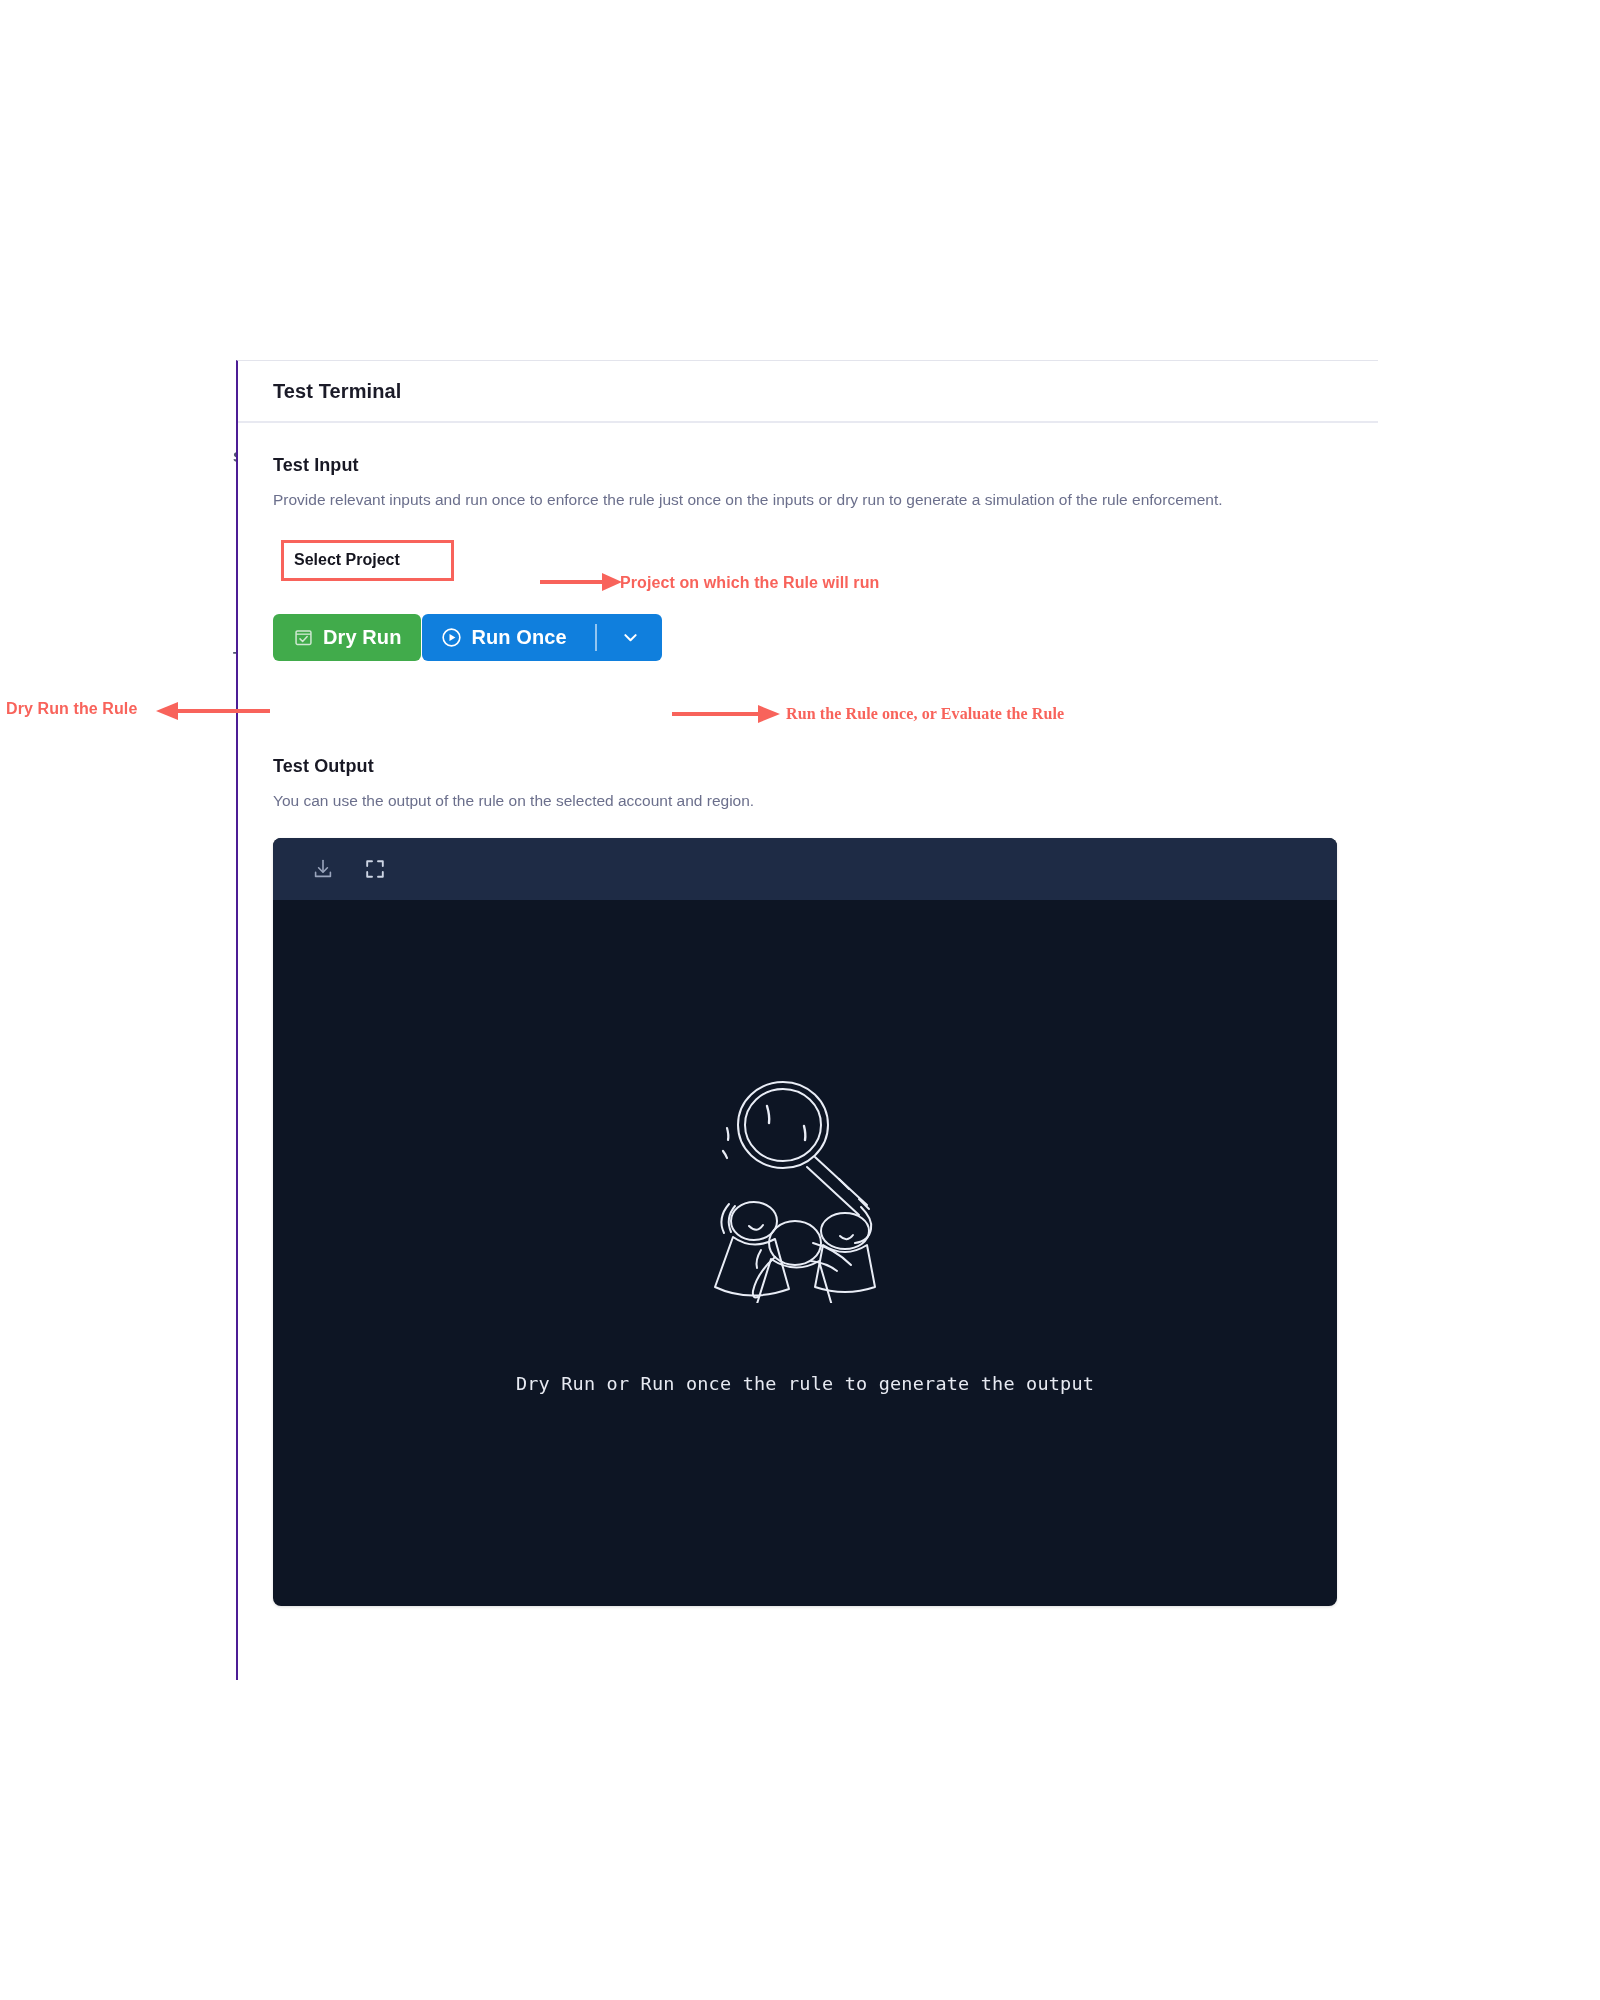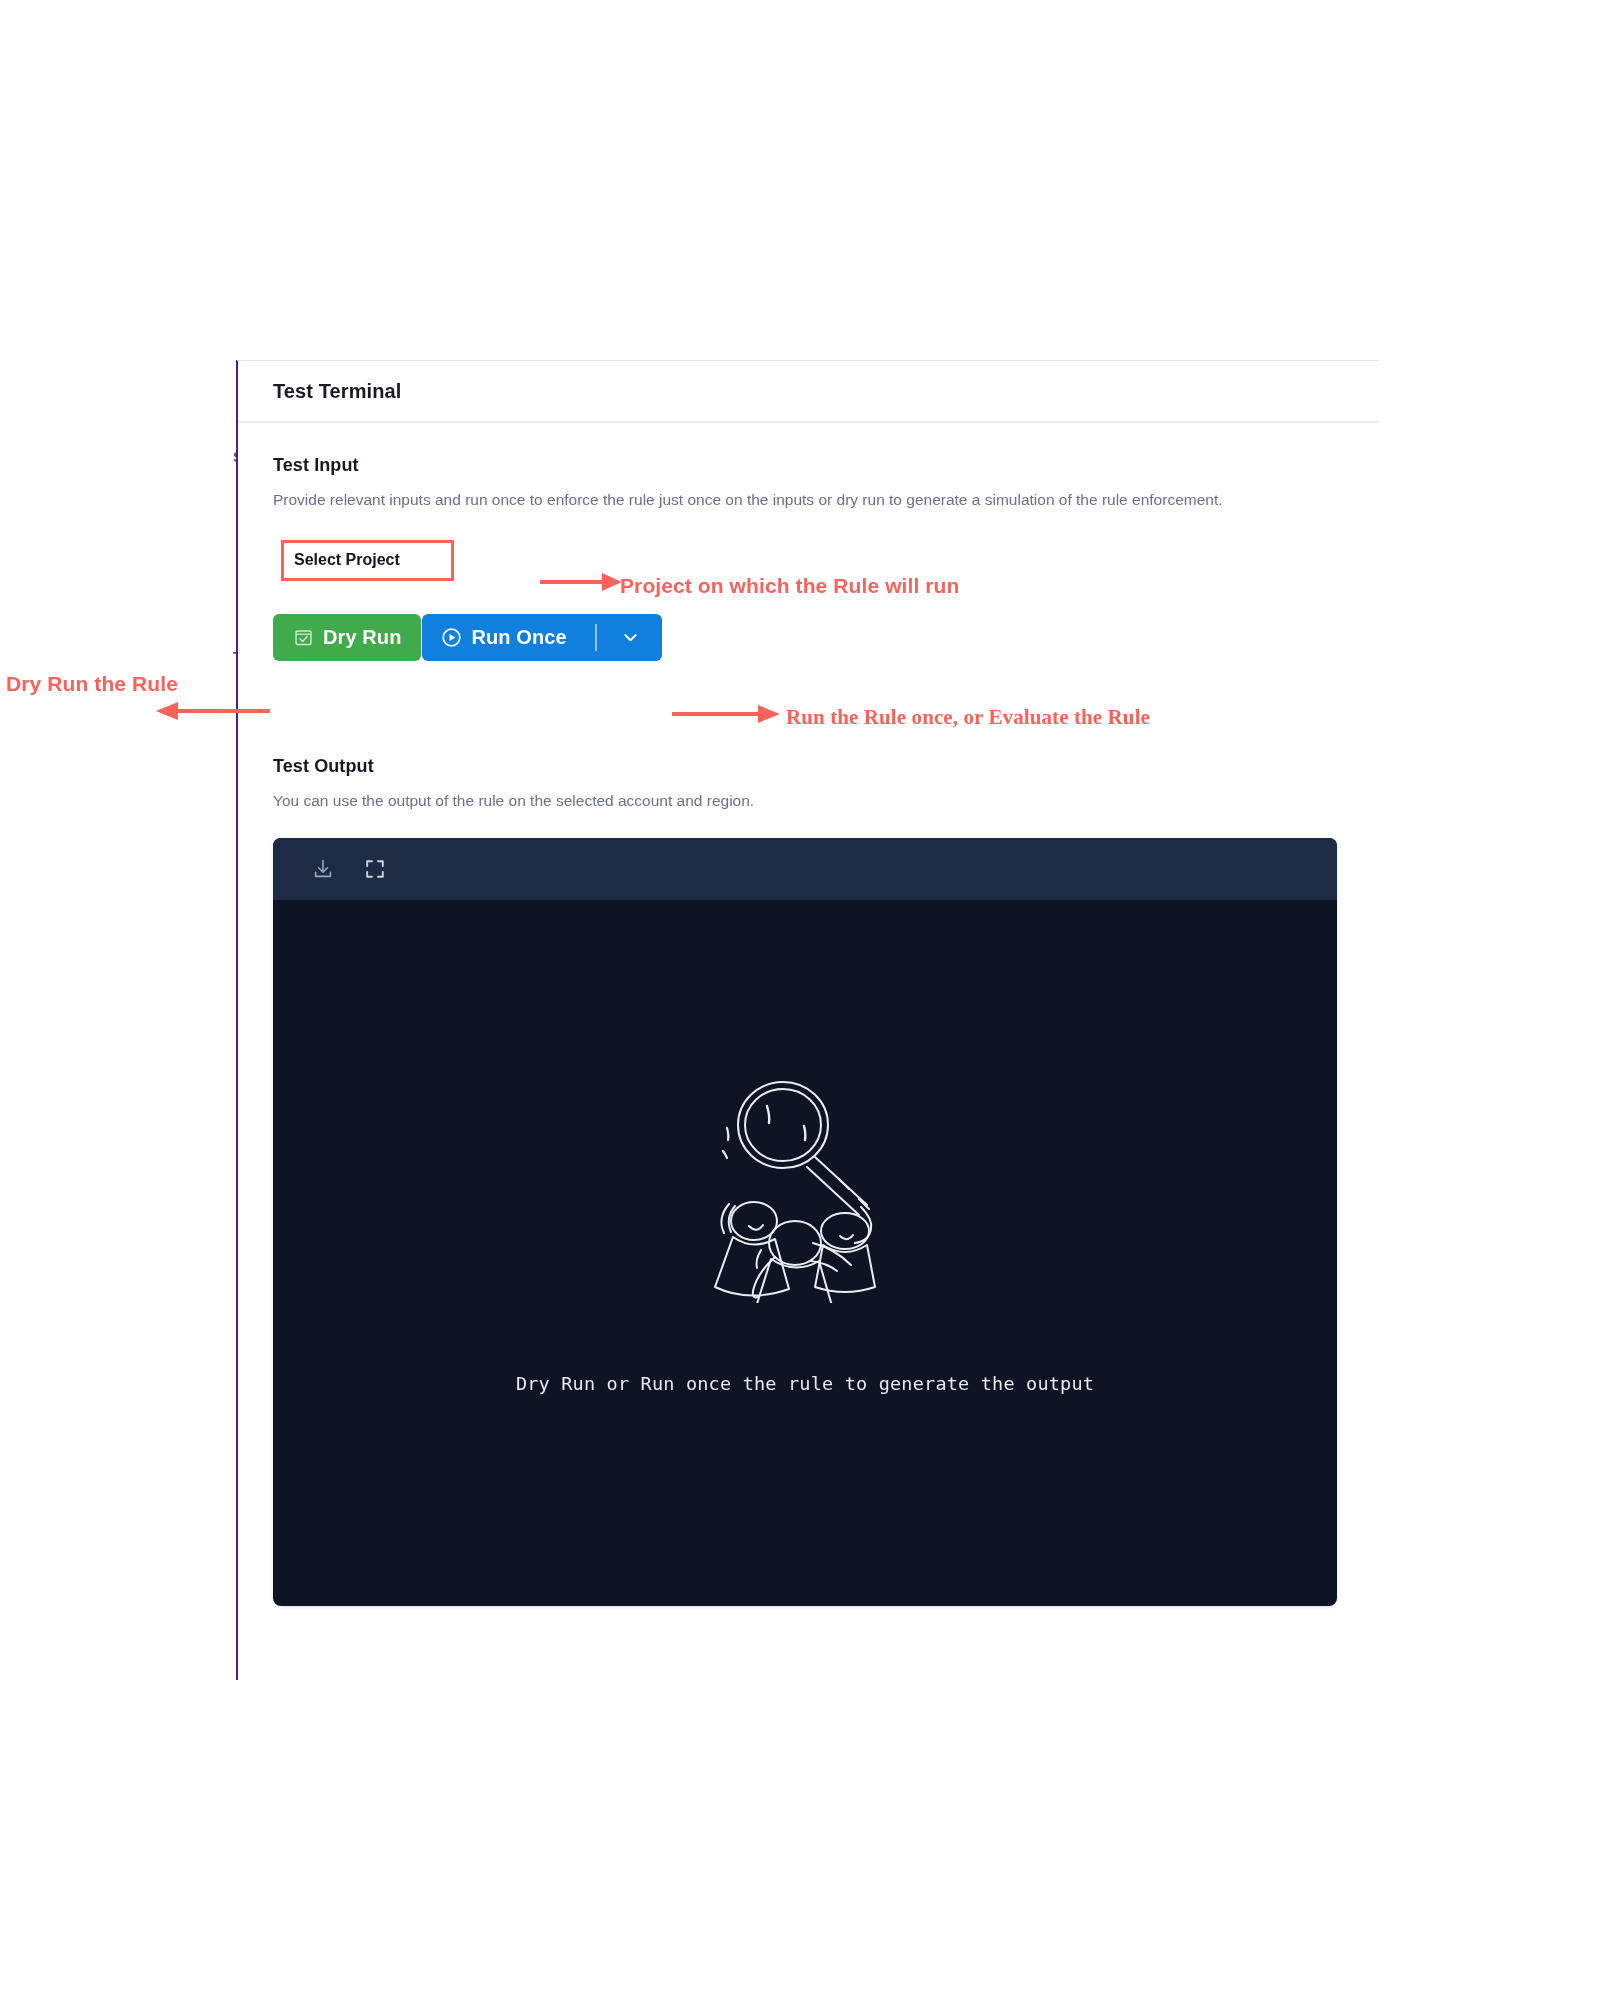--- a/index.html
+++ b/index.html
@@ -175,21 +175,21 @@
   .terminal-msg {
     font-family: "DejaVu Sans Mono", "Liberation Mono", monospace;
     font-size: 18.5px;
     color: #e7eaf2;
     letter-spacing: .2px;
   }
 
   
   .anno-text {
     position: absolute;
-    font-size: 21px;
+    font-size: 16px;
     font-weight: bold;
     color: #f8635b;
     white-space: nowrap;
     letter-spacing: .1px;
   }
   .anno-svg { position: absolute; overflow: visible; }
 
   
   .clip-mark {
     position: absolute;
@@ -327,21 +327,21 @@
 
     </div>
   </div>
 
   <div class="anno-text" style="left:620px; top:574px;">Project on which the Rule will run</div>
   <svg class="anno-svg" style="left:540px; top:568px;" width="86" height="22">
     <line x1="0" y1="14" x2="68" y2="14" stroke="#f8635b" stroke-width="4"></line>
     <polygon points="62,5 82,14 62,23" fill="#f8635b"></polygon>
   </svg>
 
-  <div class="anno-text" style="left:6px; top:672px;">Dry Run the Rule</div>
+  <div class="anno-text" style="left:6px; top:700px;">Dry Run the Rule</div>
   <svg class="anno-svg" style="left:152px; top:700px;" width="120" height="22">
     <line x1="118" y1="11" x2="22" y2="11" stroke="#f8635b" stroke-width="4"></line>
     <polygon points="26,2 4,11 26,20" fill="#f8635b"></polygon>
   </svg>
 
   <div class="anno-text" style="left:786px; top:705px;font-family:Liberation Serif, serif;">Run the Rule once, or Evaluate the Rule</div>
   <svg class="anno-svg" style="left:672px; top:703px;" width="112" height="22">
     <line x1="0" y1="11" x2="92" y2="11" stroke="#f8635b" stroke-width="4"></line>
     <polygon points="86,2 108,11 86,20" fill="#f8635b"></polygon>
   </svg>

